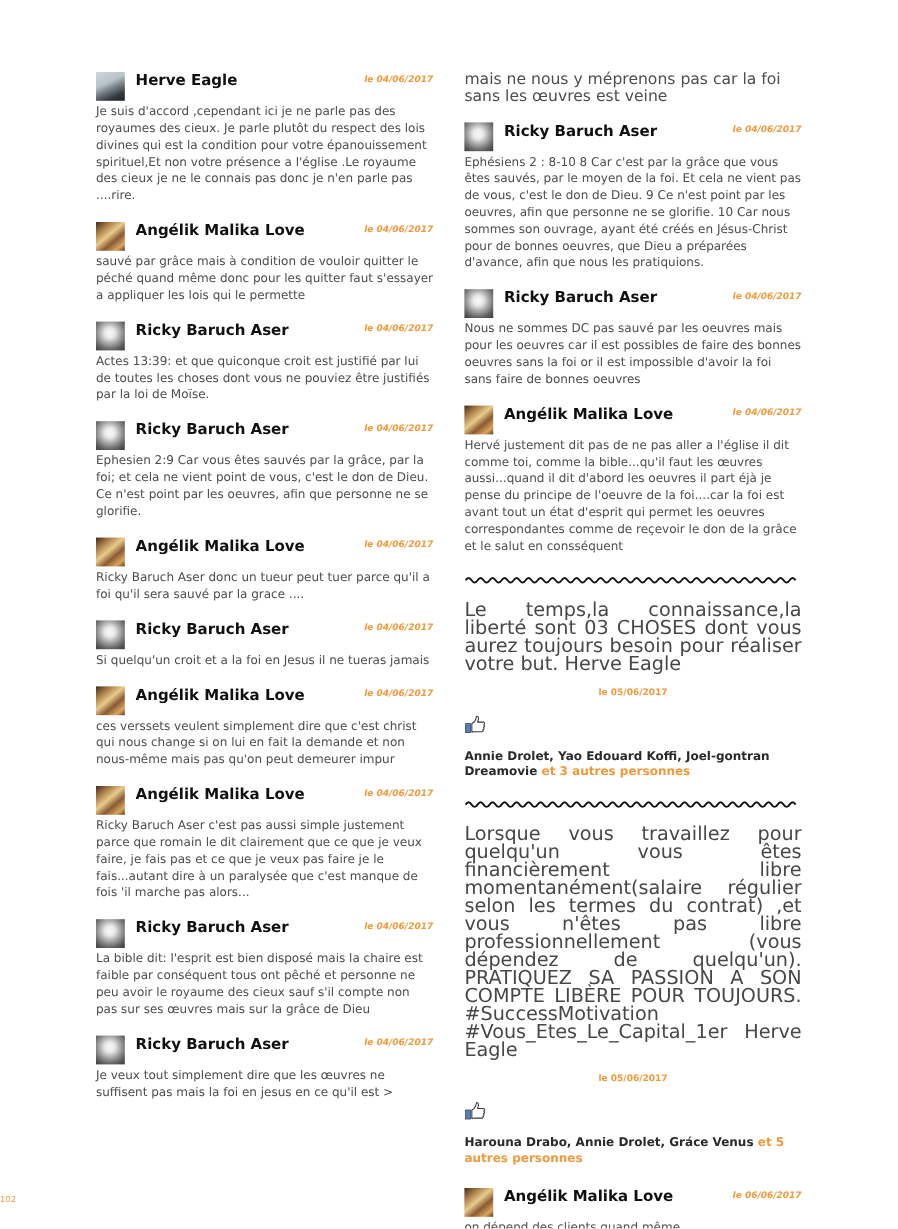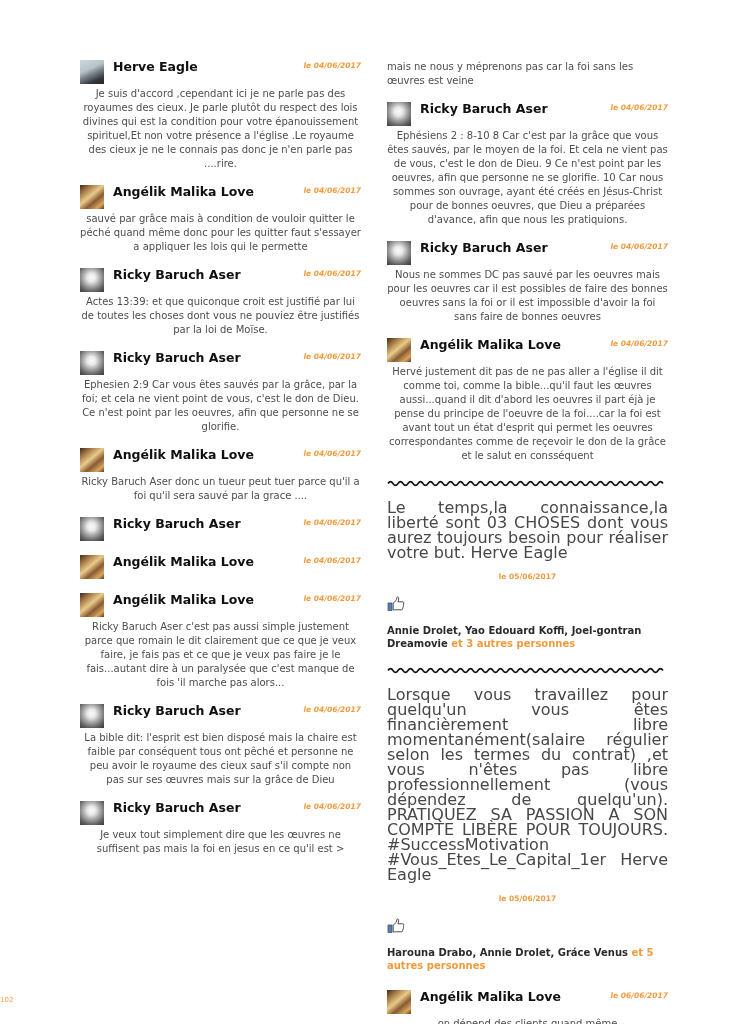--- a/index.html
+++ b/index.html
@@ -12,22 +12,22 @@
 
   
   .comment{margin-bottom:14px;}
   .chead{display:flex;align-items:flex-start;gap:9px;height:24px;margin-bottom:3px;}
   .avatar{width:24px;height:24px;flex:none;display:inline-block;}
   [data-avatar="herve"]{background:linear-gradient(155deg,#cfd8dc 0%,#b7c3c9 38%,#7d858c 55%,#32373d 80%,#23262a 100%);}
   [data-avatar="angelik"]{background:linear-gradient(140deg,#3a2a1a 0%,#a57744 22%,#e8cb8a 45%,#8a5a33 65%,#d9a55e 85%,#5a3a22 100%);}
   [data-avatar="ricky"]{background:radial-gradient(circle at 48% 40%,#fafafa 0%,#e9e9e9 22%,#a3a3a3 48%,#5f5f5f 75%,#383838 100%);}
   .cname{font-weight:bold;color:#101010;font-size:12.5px;line-height:14px;flex:1;white-space:nowrap;overflow:hidden;}
   .cdate{font-size:7.5px;font-weight:bold;font-style:italic;color:#f09a3c;line-height:11px;white-space:nowrap;}
-  .cbody{font-size:10px;line-height:14px;color:#4d4d4d;text-align:center;}
-  .continuation{font-size:10px;line-height:14px;color:#4d4d4d;margin-bottom:14px;}
+  .cbody{font-size:10px;line-height:14px;color:#4d4d4d;}
+  .continuation{font-size:13px;line-height:14px;color:#4d4d4d;margin-bottom:14px;}
 
   
   .sep{margin:16px 0 13px;}
   .sep svg{display:block;}
 
   
   .post-text{font-size:16px;line-height:15px;color:#474747;text-align:justify;margin-bottom:12px;}
   .post-date{text-align:center;font-size:7.5px;font-weight:bold;color:#f09a3c;margin:2px 0 12px;}
   .like-row{display:flex;gap:9px;align-items:flex-start;margin-bottom:10px;flex-direction:column;}
   .like-icon{flex:none;width:20px;height:20px;}
@@ -89,28 +89,30 @@
         </div>
         <div class="cbody">Ricky Baruch Aser donc un tueur peut tuer parce qu'il a foi qu'il sera sauvé par la grace ....</div>
       </div>
 
       <div class="comment">
         <div class="chead">
           <span class="avatar" data-avatar="ricky"></span>
           <span class="cname">Ricky Baruch Aser</span>
           <span class="cdate">le 04/06/2017</span>
         </div>
-      </div>
-
-      <div class="comment">
-        <div class="chead">
-          <span class="avatar" data-avatar="angelik"></span>
-          <span class="cname">Angélik Malika Love</span>
-          <span class="cdate">le 04/06/2017</span>
-        </div>
+        <div class="cbody">Si quelqu'un croit et a la foi en Jesus il ne tueras jamais</div>
+      </div>
+
+      <div class="comment">
+        <div class="chead">
+          <span class="avatar" data-avatar="angelik"></span>
+          <span class="cname">Angélik Malika Love</span>
+          <span class="cdate">le 04/06/2017</span>
+        </div>
+        <div class="cbody">ces verssets veulent simplement dire que c'est christ qui nous change si on lui en fait la demande et non nous-même mais pas qu'on peut demeurer impur</div>
       </div>
 
       <div class="comment">
         <div class="chead">
           <span class="avatar" data-avatar="angelik"></span>
           <span class="cname">Angélik Malika Love</span>
           <span class="cdate">le 04/06/2017</span>
         </div>
         <div class="cbody">Ricky Baruch Aser c'est pas aussi simple justement parce que romain le dit clairement que ce que je veux faire, je fais pas et ce que je veux pas faire je le fais...autant dire à un paralysée que c'est manque de fois 'il marche pas alors...</div>
       </div>

